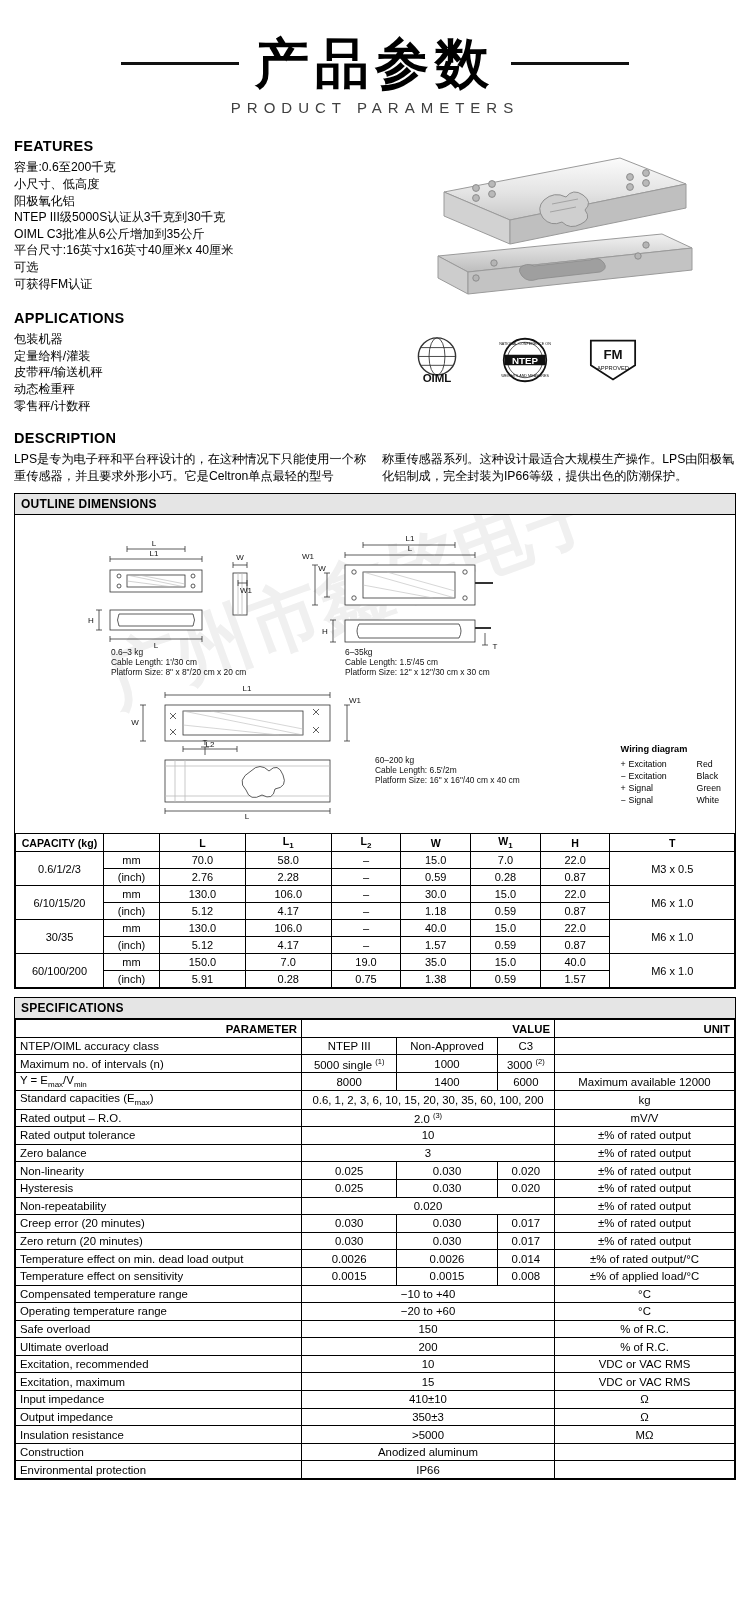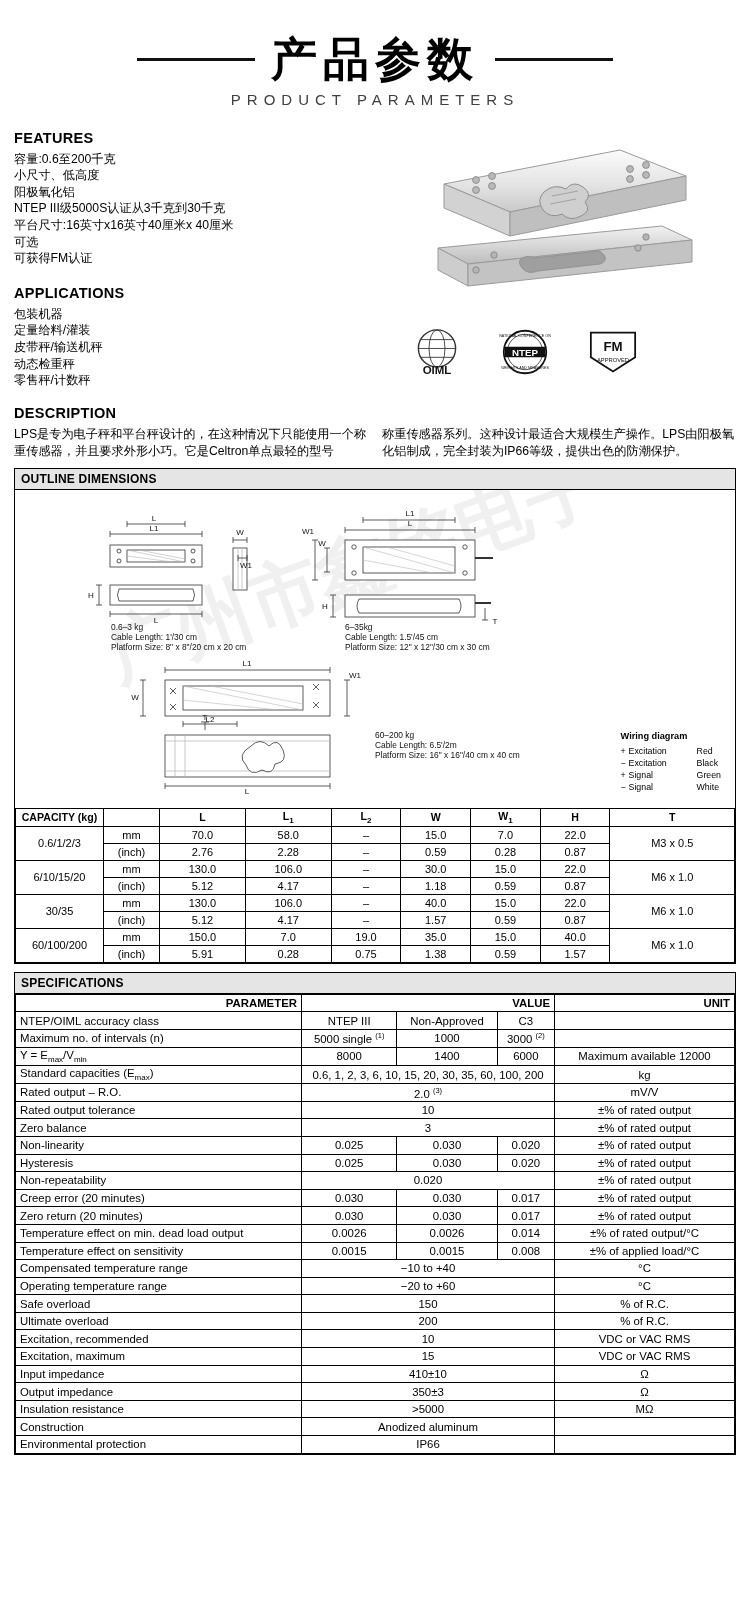--- a/index.html
+++ b/index.html
@@ -11,21 +11,21 @@
     color: #000;
     -webkit-font-smoothing: antialiased;
   }
   .page { width: 750px; min-height: 1597px; position: relative; padding: 0 14px 10px 14px; }
 
   
   .header { text-align: center; padding-top: 34px; padding-bottom: 10px; }
   .header-rule-wrap { display: flex; align-items: center; justify-content: center; gap: 16px; }
   .header-rule { width: 118px; height: 3px; background: #111; }
   .header-title {
-    font-size: 46px; font-weight: bold; letter-spacing: 6px; line-height: 1.1;
+    font-size: 54px; font-weight: bold; letter-spacing: 6px; line-height: 1.1;
     font-family: "DejaVu Sans", "Liberation Sans", sans-serif;
   }
   .header-sub {
     font-size: 15px; letter-spacing: 6px; color: #404040; margin-top: 6px; font-weight: normal;
   }
 
   
   .sec-title { font-size: 14.5px; font-weight: bold; letter-spacing: .3px; margin: 12px 0 5px 0; }
   .top-cols { display: flex; }
   .top-left { width: 370px; }
@@ -54,21 +54,21 @@
   }
   .panel-body { position: relative; }
 
   
   .outline-area { height: 318px; position: relative; overflow: hidden; background: #fff; }
   .watermark {
     position: absolute; left: 80px; top: 30px; font-size: 74px; color: #f0f0f0;
     transform: rotate(-20deg); white-space: nowrap; font-weight: bold; pointer-events: none;
     font-family: "DejaVu Sans", sans-serif;
   }
-  .wiring { position: absolute; right: 14px; top: 240px; font-size: 8.8px; line-height: 12px; }
+  .wiring { position: absolute; right: 14px; top: 228px; font-size: 8.8px; line-height: 12px; }
   .wiring-title { font-weight: bold; margin-bottom: 3px; font-size: 9.2px; }
   .wiring-row { display: flex; }
   .wiring-sign { width: 8px; }
   .wiring-name { width: 68px; }
 
   
   table { border-collapse: collapse; width: 100%; font-size: 11px; }
   .dim-table td, .dim-table th {
     border: 1px solid #000; text-align: center; padding: 1px 2px; height: 17px;
   }
@@ -101,20 +101,21 @@
 
   <div class="top-cols">
 
     <div class="top-left">
       <div class="sec-title">FEATURES</div>
       <ul class="plain">
         <li>容量:0.6至200千克</li>
         <li>小尺寸、低高度</li>
         <li>阳极氧化铝</li>
         <li>NTEP III级5000S认证从3千克到30千克</li>
+        <li>OIML C3批准从6公斤增加到35公斤</li>
         <li>平台尺寸:16英寸x16英寸40厘米x 40厘米</li>
         <li>可选</li>
         <li>可获得FM认证</li>
       </ul>
 
       <div class="sec-title" style="margin-top:18px">APPLICATIONS</div>
       <ul class="plain">
         <li>包装机器</li>
         <li>定量给料/灌装</li>
         <li>皮带秤/输送机秤</li>

